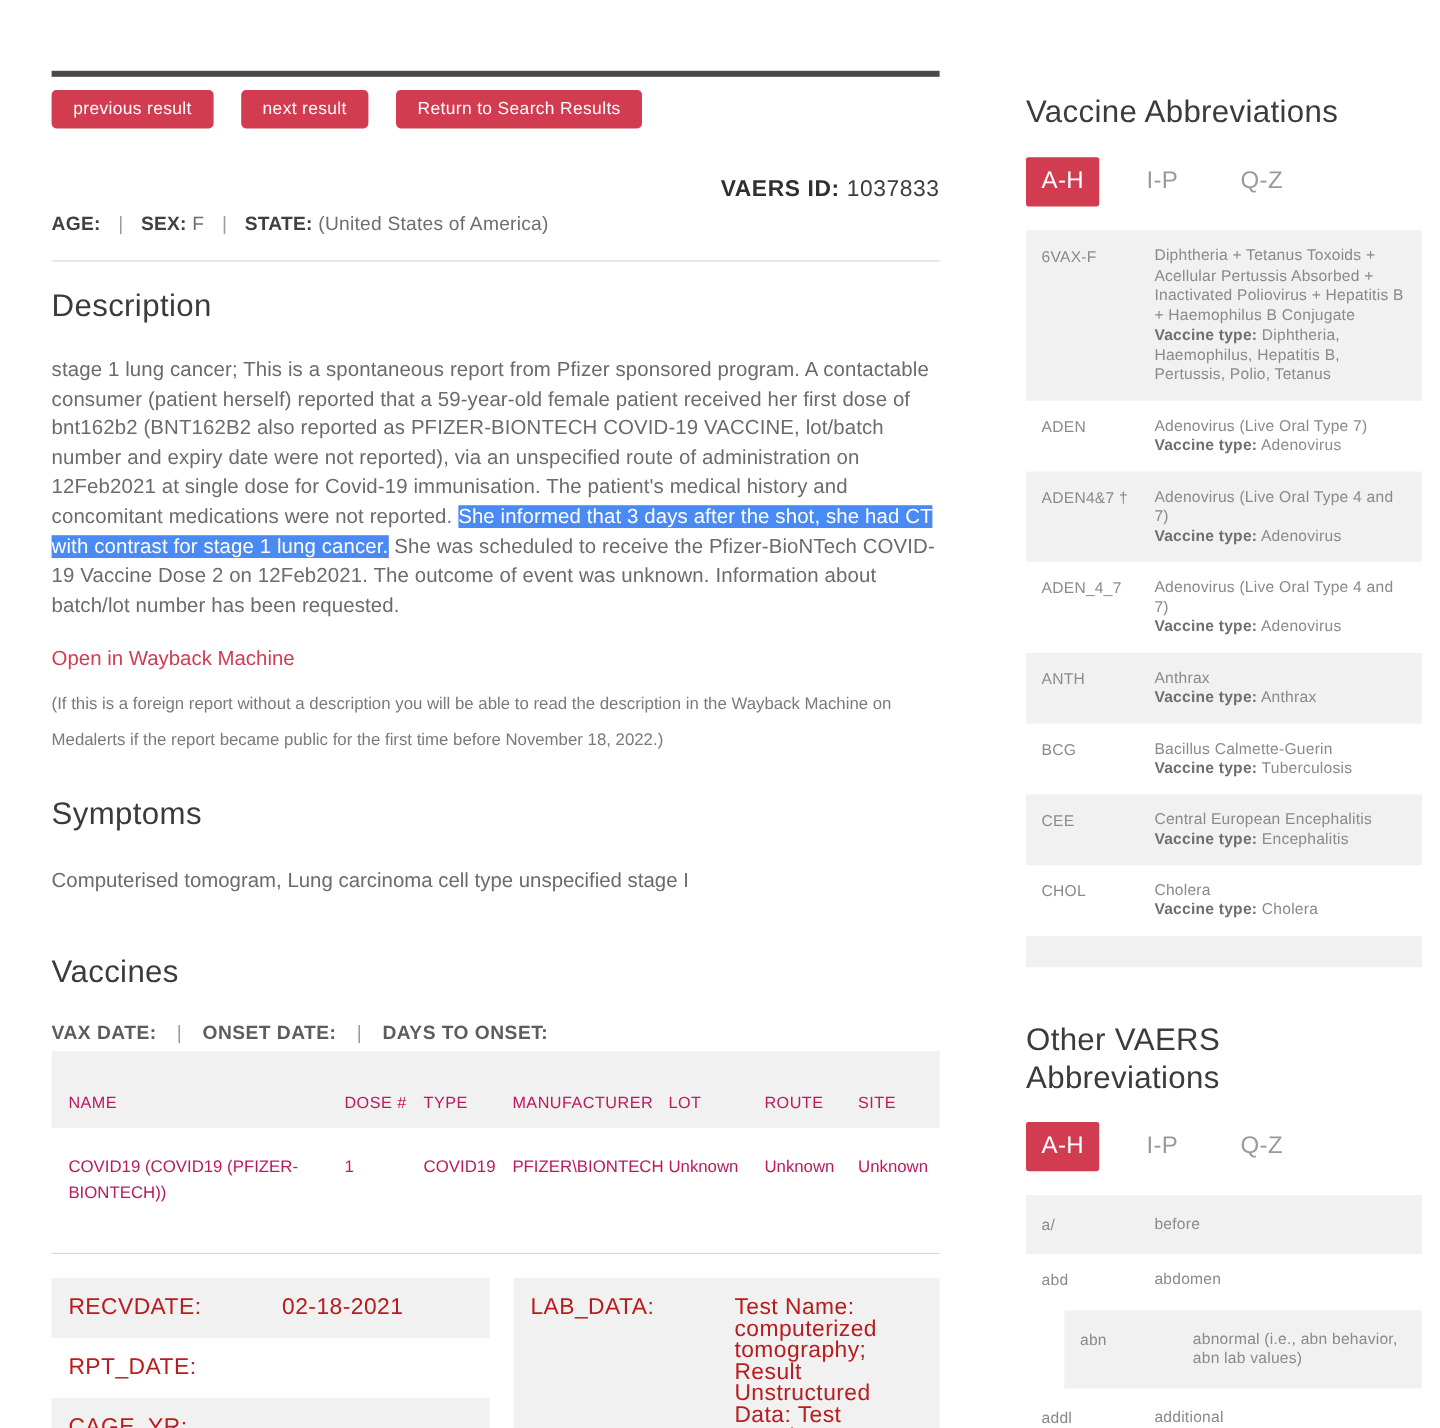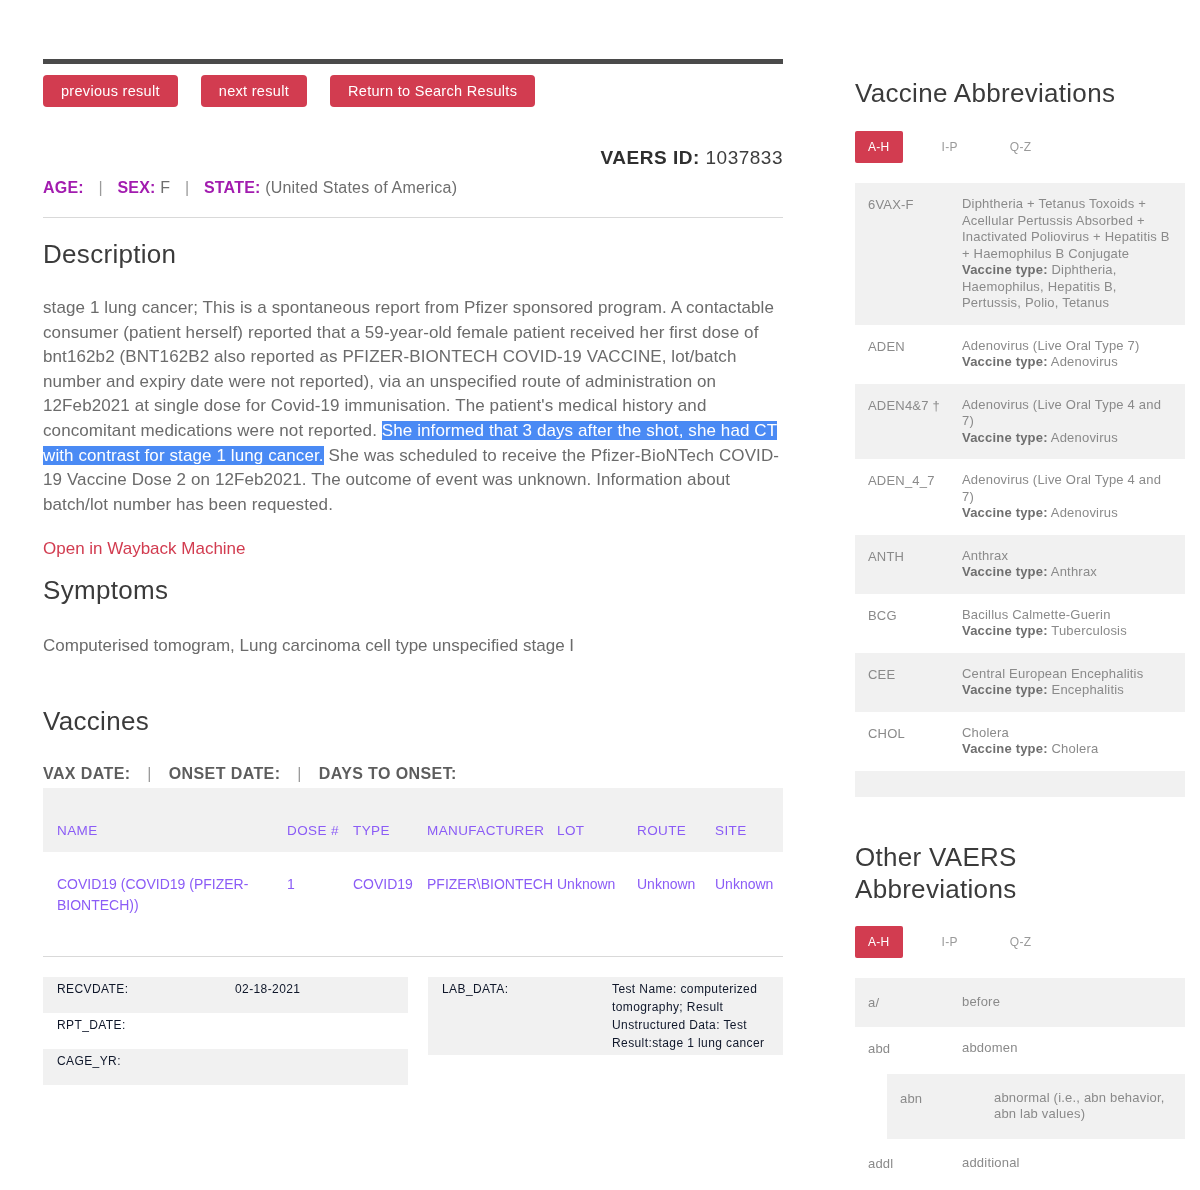--- a/index.html
+++ b/index.html
@@ -15,60 +15,60 @@
   
   .btn-row { display: flex; gap: 23px; margin-bottom: 40px; }
   .btn { background: #d23c50; color: #fff; border: none; font-family: inherit;
          font-size: 14.5px; letter-spacing: .3px; padding: 8px 18px; border-radius: 4px; cursor: pointer; }
 
   
   .vaers-title { font-size: 19px; color: #2f2f2f; letter-spacing: .5px; margin-bottom: 10px; text-align: right; }
   .vaers-title .t-label { font-weight: 700; }
   .vaers-title .t-value { font-weight: 400; color: #3d3d3d; }
   .meta { font-size: 16px; color: #6e6e6e; margin-bottom: 20px; letter-spacing: .2px; }
-  .meta b { color: #a21caf; font-weight: 700; }
+  .meta b { color: #404040; font-weight: 700; }
   .meta .sep { color: #9a9a9a; padding: 0 10px; }
   hr.rule { border: none; border-top: 1px solid #d9d9d9; }
 
   
   h2.sec { font-size: 26px; font-weight: 500; color: #3b3b3b; letter-spacing: .3px; }
   .desc-head { margin: 21px 0 26px; }
   .desc-text { font-size: 17px; line-height: 24.6px; color: #6b6b6b; letter-spacing: .1px; margin-bottom: 22px; }
   .hl { background: #4a8af4; color: #ffffff; }
   .wayback { color: #d23c50; font-size: 17px; text-decoration: none; display: inline-block; margin-bottom: 12px; }
   .note { font-size: 14px; line-height: 30px; color: #7a7a7a; margin-bottom: 32px; }
 
   .symptoms-head { margin: 4px 0 30px; }
   .symptoms-text { font-size: 17px; color: #6b6b6b; margin-bottom: 50px; }
   .vaccines-head { margin-bottom: 28px; }
 
   .dates-line { font-size: 16px; font-weight: 700; color: #5d5d5d; letter-spacing: .4px; margin-bottom: 5px; }
   .dates-line .sep { color: #9a9a9a; font-weight: 400; padding: 0 12px; }
 
   
-  .vtable { width: 740px; font-size: 13.5px; color: #8b5cf6; }
+  .vtable { width: 740px; font-size: 13.5px; color: #be185d; }
   .vrow { display: grid; grid-template-columns: 230px 66px 74px 130px 80px 78px 82px; padding: 0 0 0 14px; column-gap: 0; }
   .vhead { background: #f1f1f1; min-height: 64px; align-items: end; padding-top: 12px; padding-bottom: 14px; letter-spacing: .4px; }
   .vhead > div { padding-right: 8px; }
   .vbody { padding-top: 22px; padding-bottom: 40px; font-size: 14px; line-height: 21px; }
   .vbody > div { padding-right: 10px; }
 
   
   .fields { display: flex; gap: 20px; margin-top: 20px; }
   .fcol-l { width: 365px; flex: none; }
   .fcol-r { width: 355px; flex: none; }
-  .frow { display: grid; grid-template-columns: 178px 1fr; padding: 3px 14px; font-size: 12px;
-          letter-spacing: .4px; color: #0f172a; line-height: 18px; min-height: 36px; }
+  .frow { display: grid; grid-template-columns: 178px 1fr; padding: 16px 14px; font-size: 19px;
+          letter-spacing: .4px; color: #b91c1c; line-height: 18px; min-height: 36px; }
   .fcol-r .frow { grid-template-columns: 170px 1fr; }
   .shaded { background: #f1f1f1; }
 
   
   .sb-head { line-height: 33px; margin-bottom: 21px; }
   .tabs { display: flex; align-items: center; gap: 26px; margin-bottom: 20px; }
-  .tab { font-size: 12px; letter-spacing: .3px; padding: 9px 13px; border-radius: 2px; cursor: pointer; color: #9a9a9a; background: transparent; border: none; font-family: inherit; }
+  .tab { font-size: 20px; letter-spacing: .3px; padding: 9px 13px; border-radius: 2px; cursor: pointer; color: #9a9a9a; background: transparent; border: none; font-family: inherit; }
   .tab.active { background: #d23c50; color: #ffffff; }
 
   .abbr-list { width: 330px; }
   .abbr-row { display: flex; padding: 13px 13px; font-size: 13px; line-height: 16.5px; color: #8a8a8a; letter-spacing: .2px; }
   .abbr-key { width: 94px; flex: none; padding-top: 1px; }
   .abbr-desc { flex: 1; }
   .abbr-desc b { color: #6f6f6f; }
   .partial-row { height: 13px; }
 
   .other-head { margin-top: 44px; line-height: 32px; width: 260px; }
@@ -103,20 +103,21 @@
       <span>(United States of America)</span>
     </div>
 
     <hr class="rule">
 
     <h2 class="sec desc-head">Description</h2>
 
     <p class="desc-text"><span>stage 1 lung cancer; This is a spontaneous report from Pfizer sponsored program. A contactable consumer (patient herself) reported that a 59-year-old female patient received her first dose of bnt162b2 (BNT162B2 also reported as PFIZER-BIONTECH COVID-19 VACCINE, lot/batch number and expiry date were not reported), via an unspecified route of administration on 12Feb2021 at single dose for Covid-19 immunisation. The patient's medical history and concomitant medications were not reported. </span><span class="hl">She informed that 3 days after the shot, she had CT with contrast for stage 1 lung cancer.</span><span> She was scheduled to receive the Pfizer-BioNTech COVID-19 Vaccine Dose 2 on 12Feb2021. The outcome of event was unknown. Information about batch/lot number has been requested.</span></p>
 
     <a class="wayback" href="#">Open in Wayback Machine</a>
+    <p class="note">(If this is a foreign report without a description you will be able to read the description in the Wayback Machine on Medalerts if the report became public for the first time before November 18, 2022.)</p>
 
     <h2 class="sec symptoms-head">Symptoms</h2>
     <p class="symptoms-text">Computerised tomogram, Lung carcinoma cell type unspecified stage I</p>
 
     <h2 class="sec vaccines-head">Vaccines</h2>
 
     <div class="dates-line">
       <span>VAX DATE:</span>
       <span class="sep">|</span>
       <span>ONSET DATE:</span>

